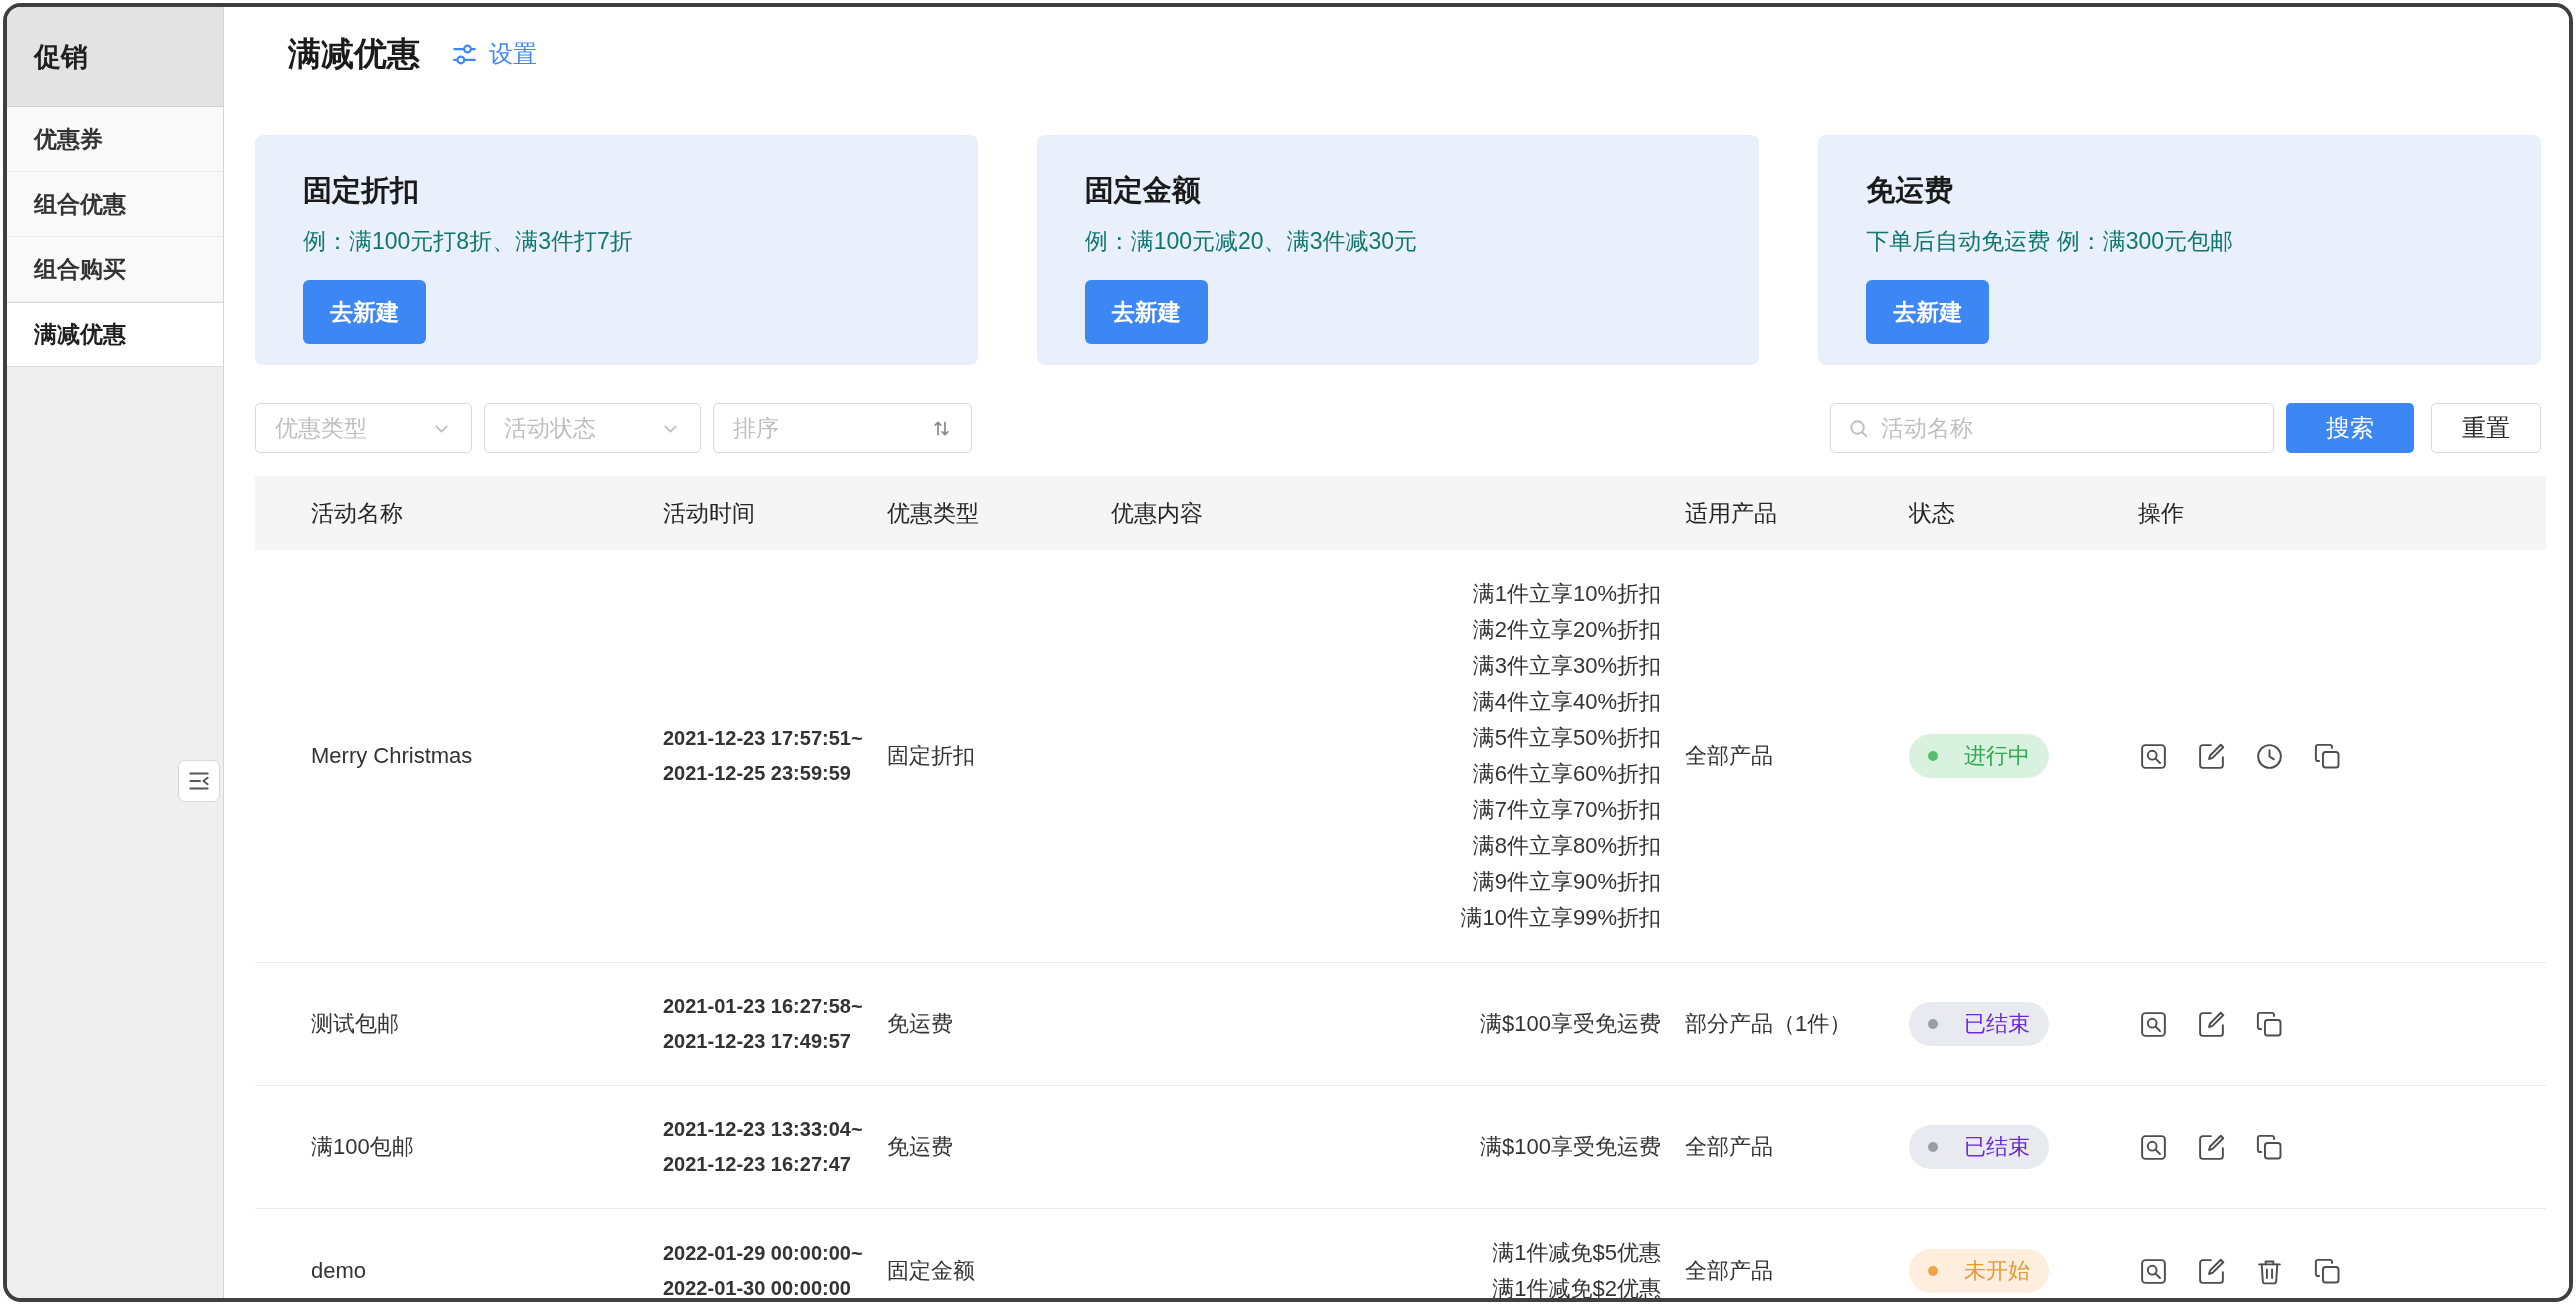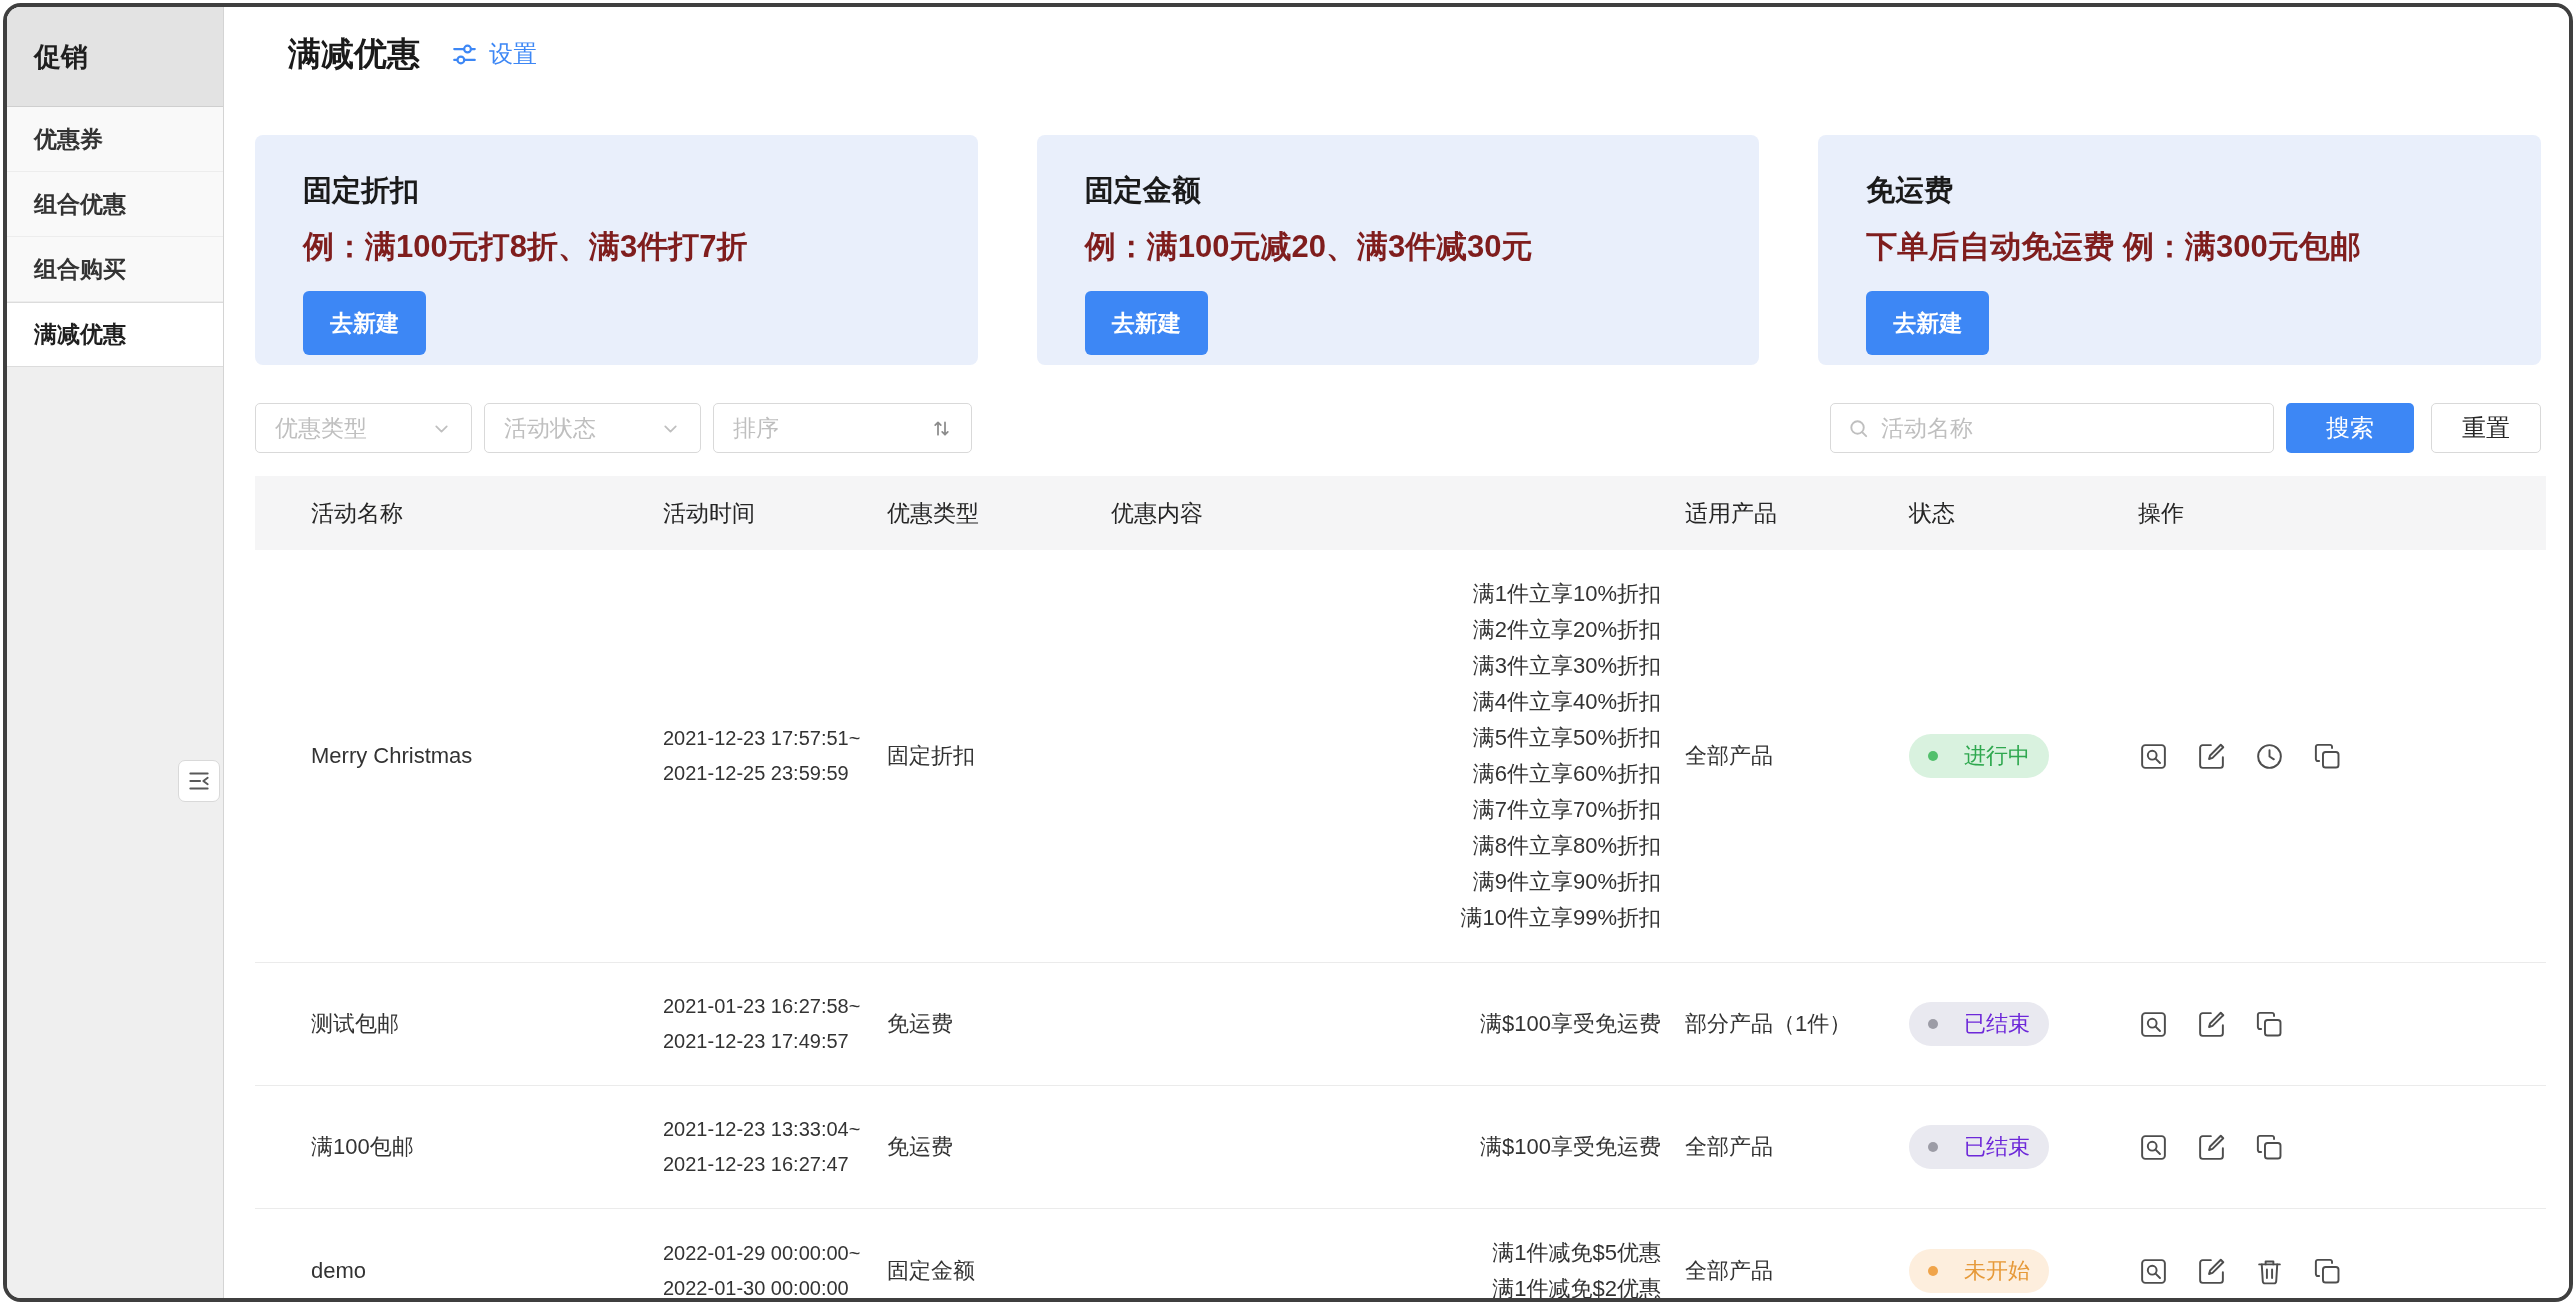--- a/index.html
+++ b/index.html
@@ -38,21 +38,21 @@
   
   .main { flex:1; padding:24px 28px 0 31px; overflow:hidden; background:#fff; }
   .page-header { display:flex; align-items:center; gap:30px; margin-left:33px; height:46px; }
   .page-header h1 { font-size:33px; font-weight:bold; color:#1a1a1a; }
   .settings-link { display:flex; align-items:center; gap:10px; color:#3d87f5; font-size:24px; cursor:pointer; }
   .settings-link svg { width:29px; height:29px; stroke:#3d87f5; fill:none; stroke-width:1.8; stroke-linecap:round; }
   
   .cards { display:flex; gap:59px; margin-top:58px; }
   .promo-card { width:723px; height:230px; background:#e9effb; border-radius:8px; padding:36px 48px; }
   .card-title { font-size:29px; font-weight:bold; color:#1a1a1a; }
-  .card-desc { font-size:31px; color:#7f1d1d; margin-top:15px;font-weight:bold; }
+  .card-desc { font-size:23px; color:#0f766e; margin-top:15px; }
   .btn-create {
     margin-top:23px; background:#3d87f5; color:#fff; border:none; border-radius:6px;
     font-size:23px; font-weight:bold; padding:0 27px; height:64px; cursor:pointer;
   }
   
   .filters { display:flex; align-items:center; margin-top:38px; gap:12px; }
   .select {
     width:217px; height:50px; border:1px solid #d9d9d9; border-radius:5px; background:#fff;
     display:flex; align-items:center; justify-content:space-between; padding:0 19px; cursor:pointer;
   }
@@ -81,21 +81,21 @@
   .promo-table thead th {
     background:#f5f5f6; height:74px; text-align:left;
     font-size:23px; font-weight:500; color:#262626; padding:0 0 0 24px;
   }
   .promo-table thead th:first-child { padding-left:56px; }
   .promo-table tbody td {
     border-bottom:1px solid #ebebeb; font-size:22px; color:#333;
     padding:26px 0 26px 24px; vertical-align:middle;
   }
   .promo-table tbody td:first-child { padding-left:56px; }
-  .time-line { font-size:20px; line-height:35px; white-space:nowrap; color:#333; }
+  .time-line { font-size:20px; line-height:35px; white-space:nowrap; color:#333;font-weight:bold; }
   .content-line { font-size:22px; line-height:36px; white-space:nowrap;text-align:right; }
   .badge { display:inline-flex; align-items:center; gap:26px; height:44px; padding:0 19px; border-radius:22px; font-size:22px; }
   .badge .dot { width:10px; height:10px; border-radius:50%; flex-shrink:0; }
   .badge.running { background:#d9f2df; color:#2fa84f; }
   .badge.running .dot { background:#52c06c; }
   .badge.ended { background:#e9e9f0; color:#6d28d9; }
   .badge.ended .dot { background:#9c9ca6; }
   .badge.pending { background:#fdeedd; color:#e69938; }
   .badge.pending .dot { background:#f0a44a; }
   .actions { display:flex; align-items:center; gap:27px; }

